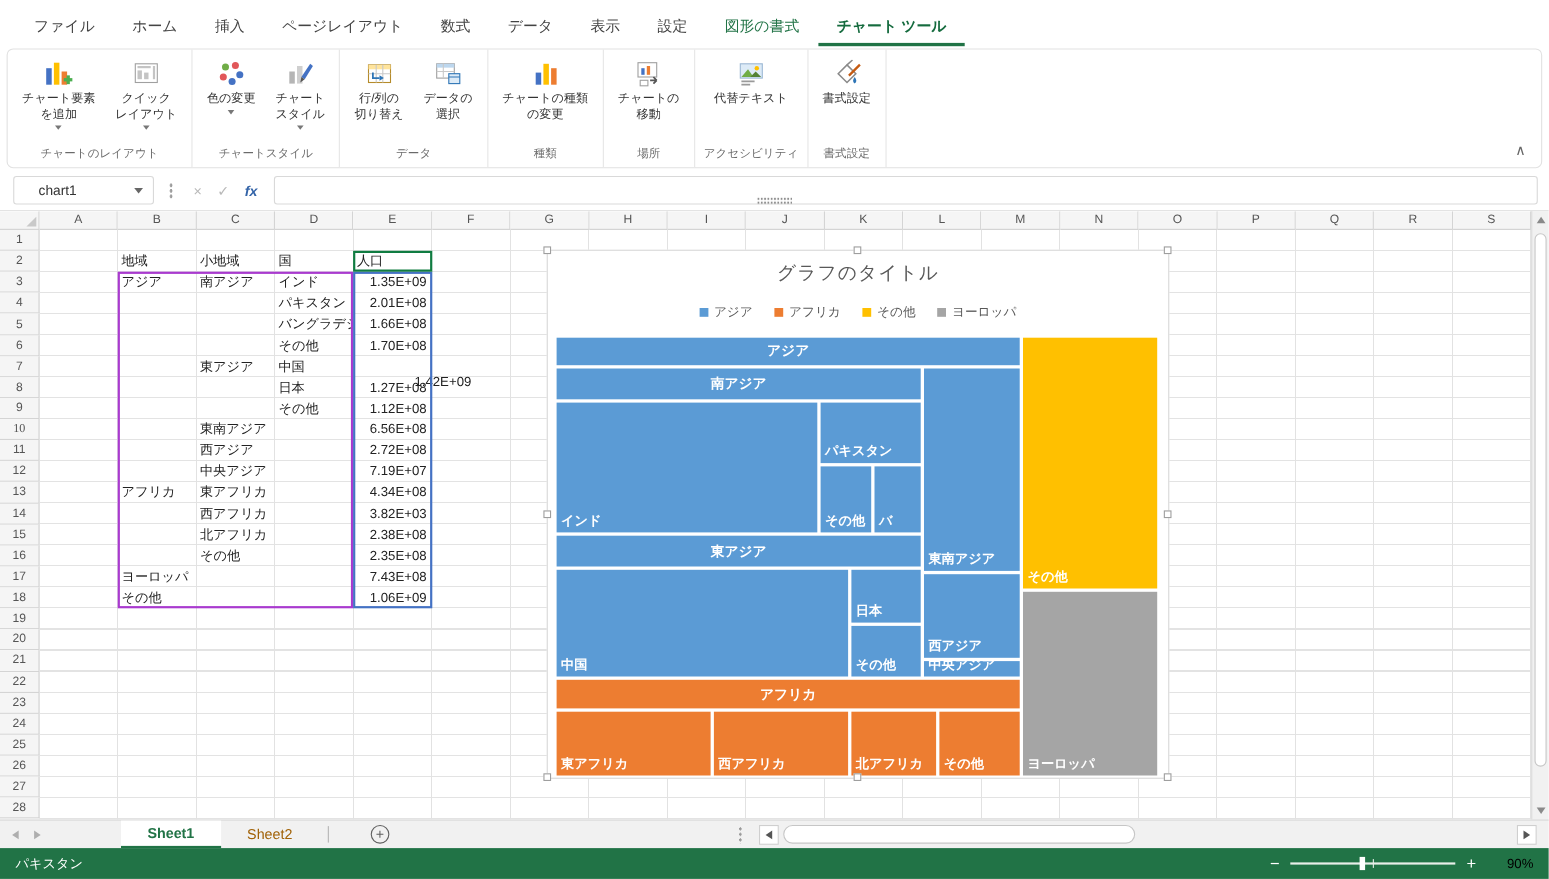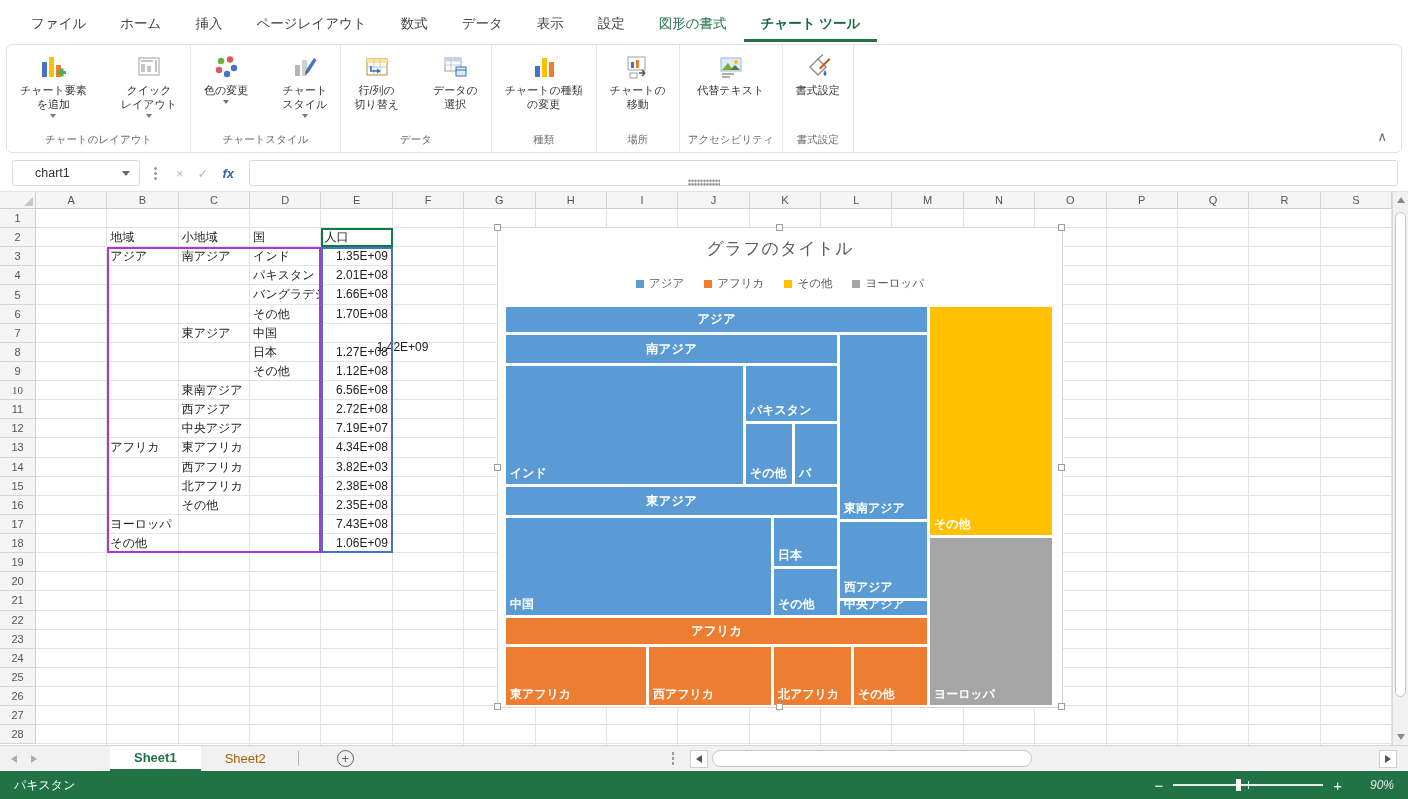--- a/index.html
+++ b/index.html
@@ -11,21 +11,21 @@
   #menubar { position:absolute; left:0; top:0; width:1408px; height:42px;
     display:flex; align-items:flex-end; padding-left:14px; background:#fff; }
   .menu-tab { font-size:13.5px; color:#444; padding:10px 17px 9px 17px; cursor:default; white-space:nowrap; }
   .menu-tab.green { color:#217346; }
   .menu-tab.active { color:#156b3e; font-weight:bold; border-bottom:3px solid #217346; padding-bottom:6px; }
 
   
   #ribbon { position:absolute; left:6px; top:44px; width:1396px; height:109px;
     border:1px solid #e1e1e1; border-radius:6px; background:#fff; display:flex; align-items:stretch; }
   .rgroup { display:flex; flex-direction:column; border-right:1px solid #e6e6e6; padding:4px 4px 0 4px; }
-  .rgroup-buttons { display:flex; flex:1; align-items:flex-start; justify-content:center;gap:16px; }
+  .rgroup-buttons { display:flex; flex:1; align-items:flex-start; justify-content:center; }
   .rbtn { display:flex; flex-direction:column; align-items:center; padding:4px 9px 0 9px; border-radius:3px; }
   .rbtn-icon { width:28px; height:28px; display:flex; align-items:center; justify-content:center; }
   .rbtn-label { font-size:11px; color:#333; text-align:center; white-space:pre-line; line-height:14px; margin-top:2px; }
   .rbtn-caret { width:0; height:0; border-left:3.5px solid transparent; border-right:3.5px solid transparent;
     border-top:4px solid #777; margin-top:3px; }
   .rgroup-label { font-size:10.5px; color:#6a6a6a; text-align:center; padding:2px 4px 5px 4px; white-space:nowrap; }
   #ribbon-collapse { position:absolute; right:14px; bottom:8px; font-size:13px; color:#666; cursor:default; }
 
   
   #formulabar { position:absolute; left:0; top:155px; width:1408px; height:37px;
@@ -111,21 +111,21 @@
 
   
   #statusbar { position:absolute; left:0; top:771px; width:1408px; height:28px; background:#217346;
     display:flex; align-items:center; z-index:10; }
   #status-ready { color:#fff; font-size:12px; margin-left:14px; }
   #zoom-controls { position:absolute; right:14px; display:flex; align-items:center; }
   #zoom-out, #zoom-in { color:#fff; font-size:15px; padding:0 10px; }
   #zoom-track { position:relative; width:150px; height:2px; background:#e8efe9; }
   #zoom-notch { position:absolute; left:50%; top:-3px; width:1px; height:8px; background:#e8efe9; }
   #zoom-thumb { position:absolute; left:42%; top:-5px; width:5px; height:12px; background:#fff; }
-  #zoom-percent { color:#e5e5e5; font-size:12px; margin-left:8px; width:34px; text-align:right;font-style:italic; }
+  #zoom-percent { color:#000000; font-size:12px; margin-left:8px; width:34px; text-align:right; }
 </style>
 </head>
 <body>
 
 <div id="app">
 
   <div id="menubar">
       <div class="menu-tab">ファイル</div>
       <div class="menu-tab">ホーム</div>
       <div class="menu-tab">挿入</div>

